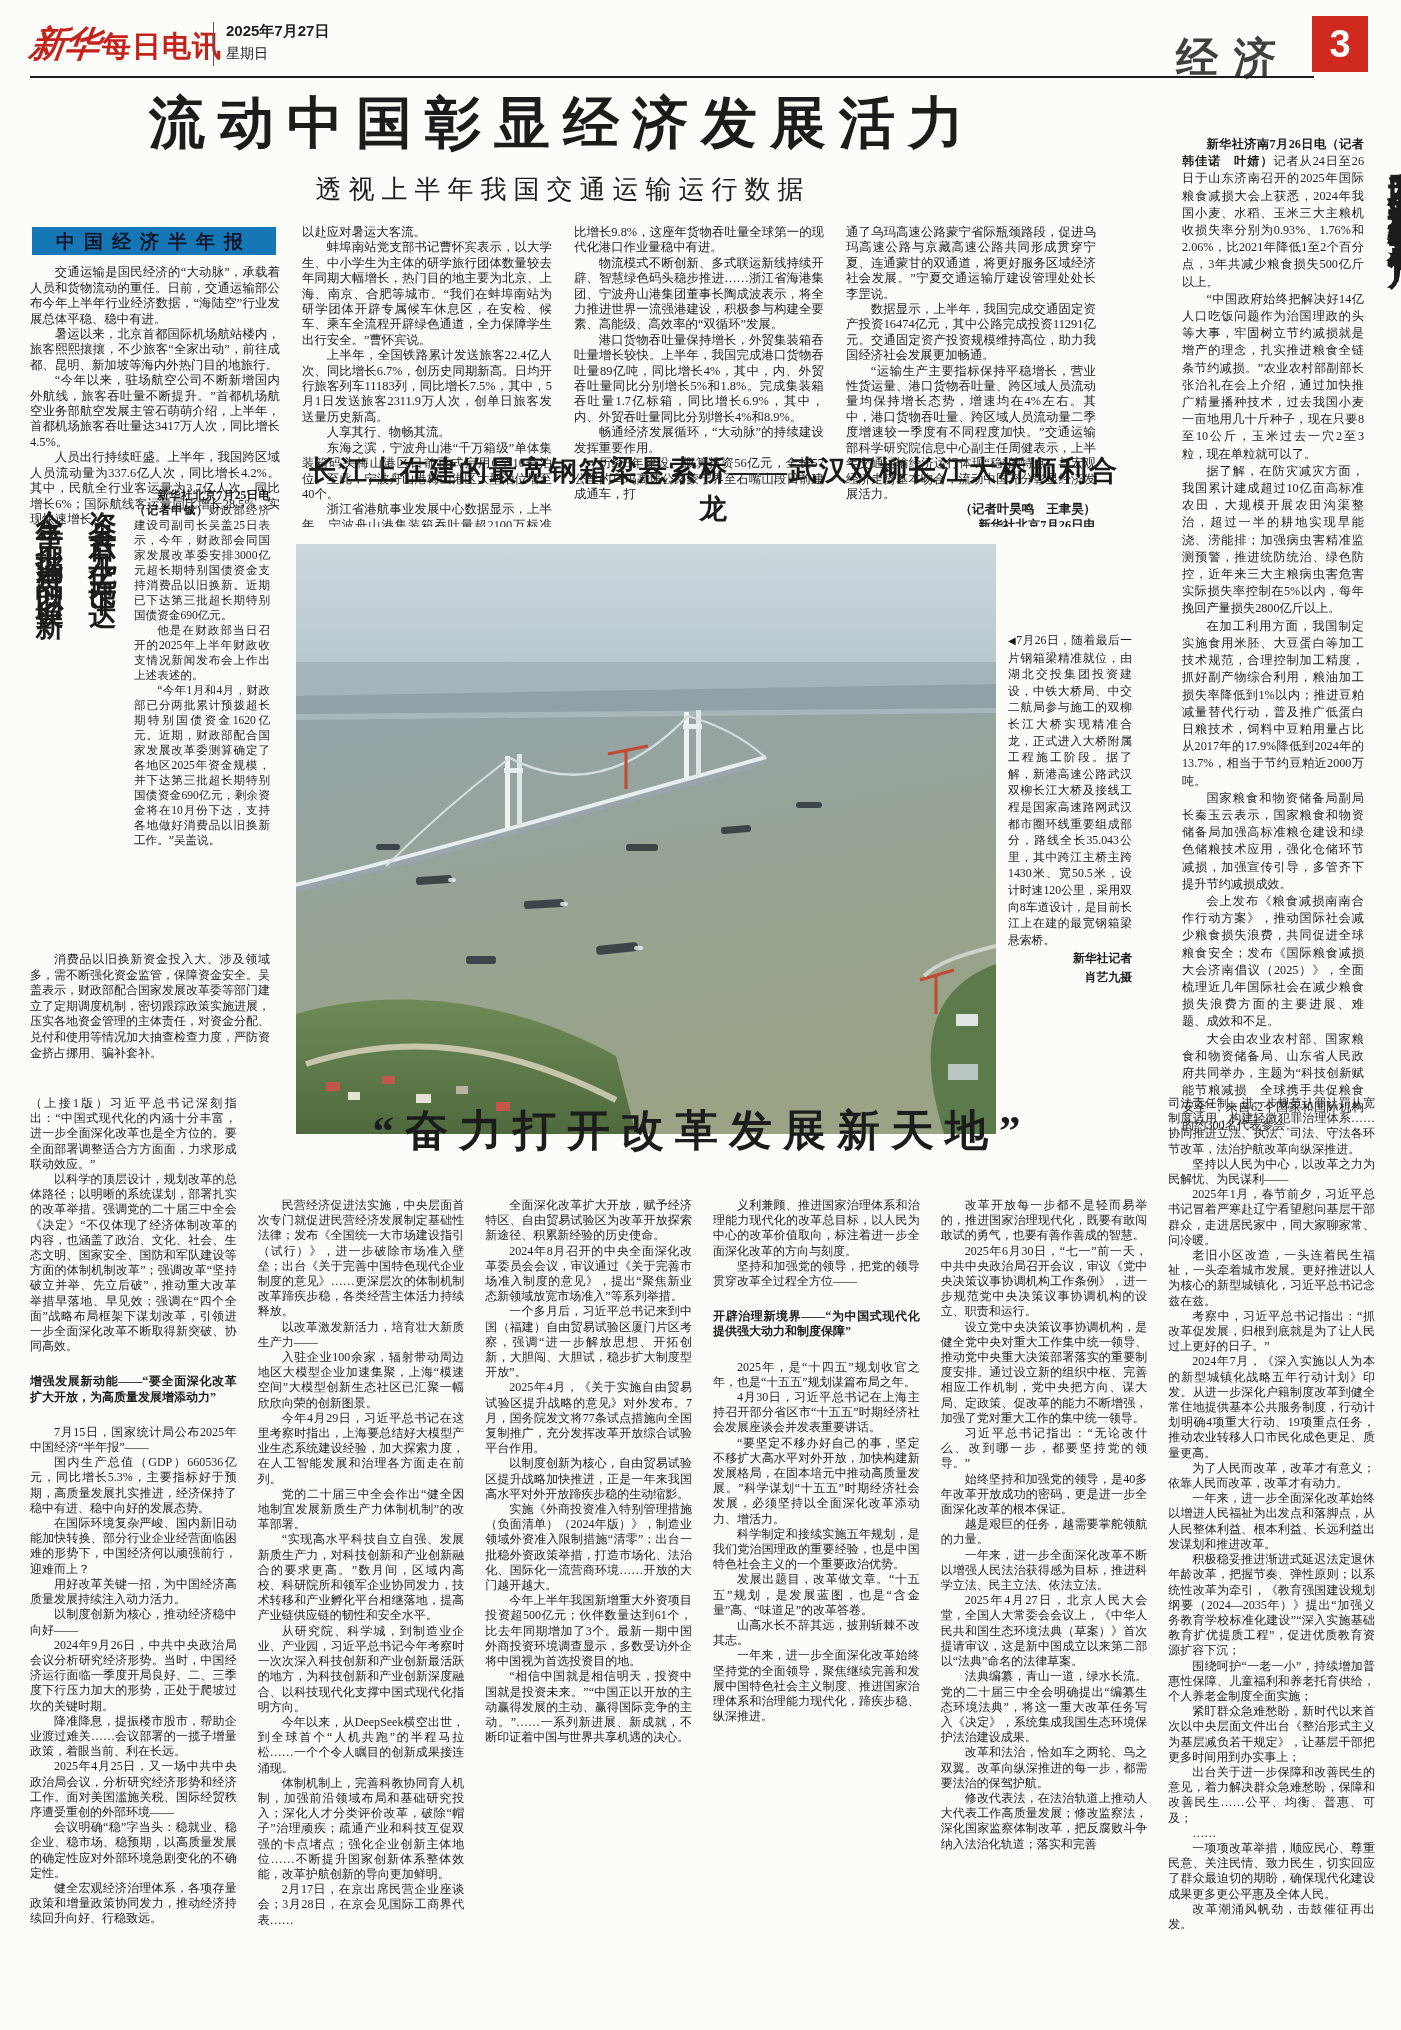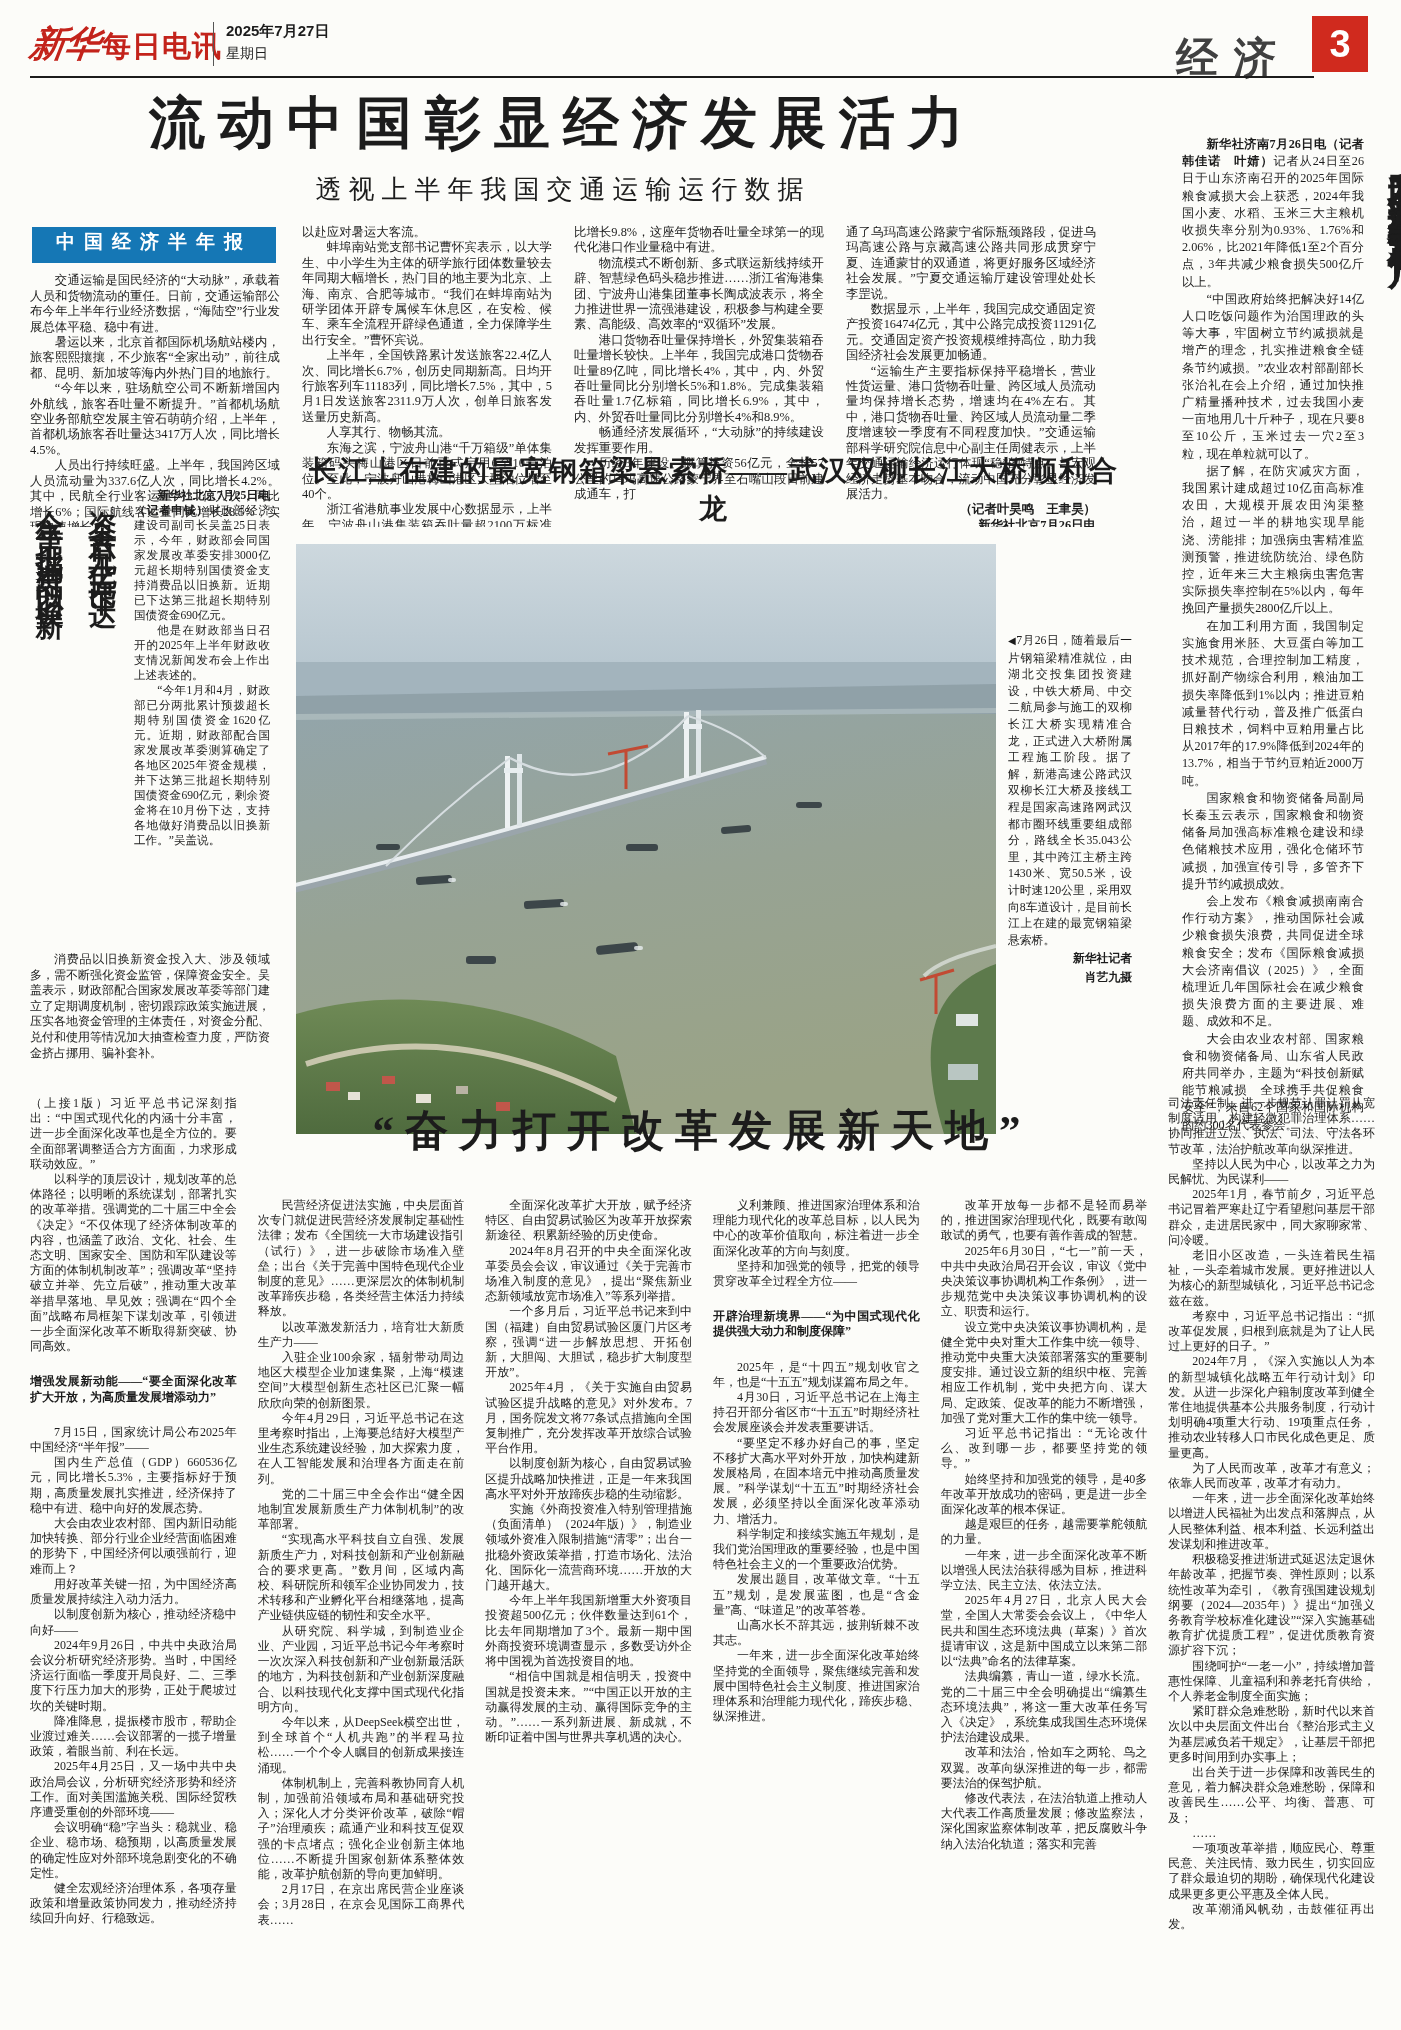--- a/index.html
+++ b/index.html
@@ -25,22 +25,22 @@
   .para{margin:0;text-indent:2em;}
   .para.cont{text-indent:0;}
   .para.sub{text-indent:0;font-weight:bold;margin:20px 0;}
   .para.right{text-indent:0;text-align:right;font-weight:bold;}
   
   .top-article{position:absolute;left:30px;top:88px;width:1066px;height:452px;}
   .t-headline{margin:0;text-align:center;font-size:56px;font-weight:bold;letter-spacing:13px;line-height:70px;}
   .t-sub{margin:14px 0 0 0;text-align:center;font-size:26px;font-weight:normal;letter-spacing:7px;}
   .t-cols{display:flex;gap:22px;margin-top:18px;height:302px;}
   .t-col{flex:1;font-size:12.4px;line-height:15.4px;text-align:justify;overflow:hidden;}
-  .kicker{background:#1577b5;color:#ffffff;text-align:center;font-weight:bold;font-size:19px;
-          letter-spacing:9px;padding:7px 0 14px 0;margin:2px 4px 10px 2px;}
+  .kicker{background:#1577b5;color:#0f172a;text-align:center;font-weight:bold;font-size:19px;
+          letter-spacing:9px;padding:7px 0 6px 0;margin:2px 4px 10px 2px;}
   
   .right-article{position:absolute;left:1182px;top:88px;width:260px;height:1002px;display:flex;margin-top:48px;}
   .ra-text{width:182px;font-size:12.2px;line-height:17.2px;text-align:justify;overflow:hidden;}
   .ra-vh{writing-mode:vertical-rl;text-orientation:upright;font-size:43px;font-weight:bold;
          letter-spacing:5px;margin-left:13px;height:740px;line-height:64px;}
   
   .tradein{position:absolute;left:30px;top:488px;width:240px;height:600px;}
   .ti-main{display:flex;}
   .ti-vh{display:flex;gap:15px;}
   .ti-vline{writing-mode:vertical-lr;text-orientation:upright;font-size:28px;font-weight:bold;
@@ -237,21 +237,21 @@
 
   <div class="bottom">
     <h2 class="bt-headline">“奋力打开改革发展新天地”</h2>
     <div class="bt-cols">
       <div class="bt-col">
           <p class="para cont">（上接1版）习近平总书记深刻指出：“中国式现代化的内涵十分丰富，进一步全面深化改革也是全方位的。要全面部署调整适合方方面面，力求形成联动效应。”</p>
           <p class="para">以科学的顶层设计，规划改革的总体路径；以明晰的系统谋划，部署扎实的改革举措。强调党的二十届三中全会《决定》“不仅体现了经济体制改革的内容，也涵盖了政治、文化、社会、生态文明、国家安全、国防和军队建设等方面的体制机制改革”；强调改革“坚持破立并举、先立后破”，推动重大改革举措早落地、早见效；强调在“四个全面”战略布局框架下谋划改革，引领进一步全面深化改革不断取得新突破、协同高效。</p>
           <p class="para sub">增强发展新动能——“要全面深化改革扩大开放，为高质量发展增添动力”</p>
           <p class="para">7月15日，国家统计局公布2025年中国经济“半年报”——</p>
           <p class="para">国内生产总值（GDP）660536亿元，同比增长5.3%，主要指标好于预期，高质量发展扎实推进，经济保持了稳中有进、稳中向好的发展态势。</p>
-          <p class="para">大会由农业农村部、国内新旧动能加快转换、部分行业企业经营面临困难的形势下，中国经济何以顽强前行，迎难而上？</p>
+          <p class="para">在国际环境复杂严峻、国内新旧动能加快转换、部分行业企业经营面临困难的形势下，中国经济何以顽强前行，迎难而上？</p>
           <p class="para">用好改革关键一招，为中国经济高质量发展持续注入动力活力。</p>
           <p class="para">以制度创新为核心，推动经济稳中向好——</p>
           <p class="para">2024年9月26日，中共中央政治局会议分析研究经济形势。当时，中国经济运行面临一季度开局良好、二、三季度下行压力加大的形势，正处于爬坡过坎的关键时期。</p>
           <p class="para">降准降息，提振楼市股市，帮助企业渡过难关……会议部署的一揽子增量政策，着眼当前、利在长远。</p>
           <p class="para">2025年4月25日，又一场中共中央政治局会议，分析研究经济形势和经济工作。面对美国滥施关税、国际经贸秩序遭受重创的外部环境——</p>
           <p class="para">会议明确“稳”字当头：稳就业、稳企业、稳市场、稳预期，以高质量发展的确定性应对外部环境急剧变化的不确定性。</p>
           <p class="para">健全宏观经济治理体系，各项存量政策和增量政策协同发力，推动经济持续回升向好、行稳致远。</p>
         </div>
       <div class="bt-col inset">
           <p class="para">民营经济促进法实施，中央层面首次专门就促进民营经济发展制定基础性法律；发布《全国统一大市场建设指引（试行）》，进一步破除市场准入壁垒；出台《关于完善中国特色现代企业制度的意见》……更深层次的体制机制改革蹄疾步稳，各类经营主体活力持续释放。</p>

